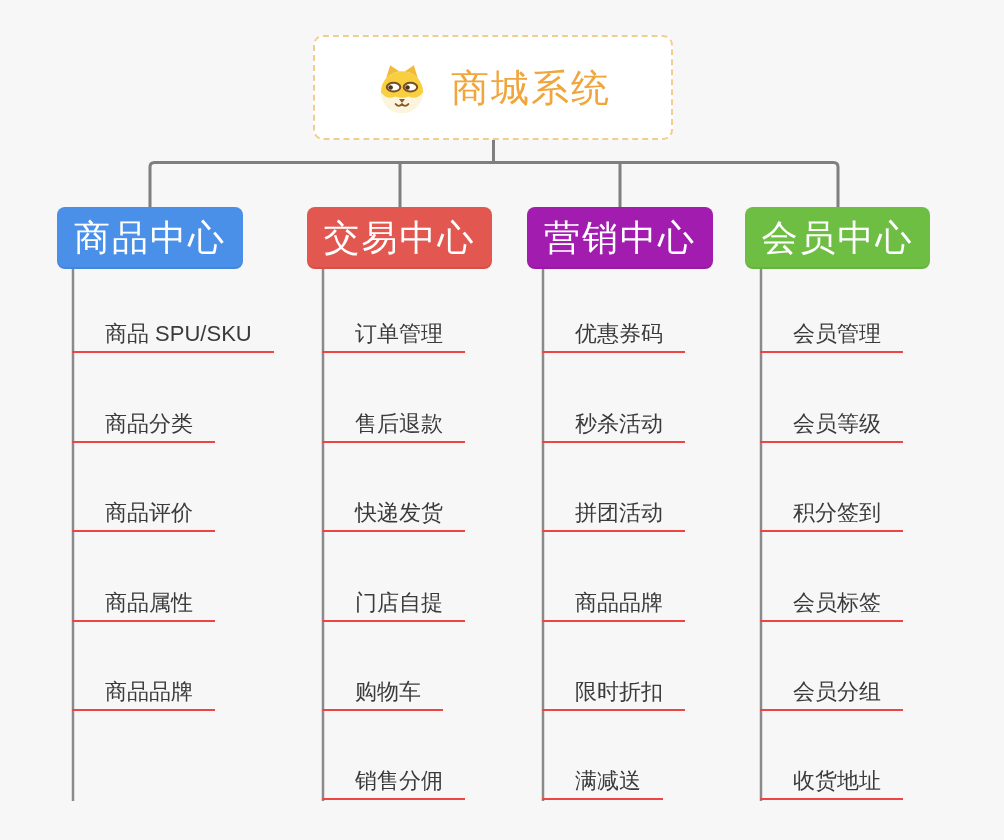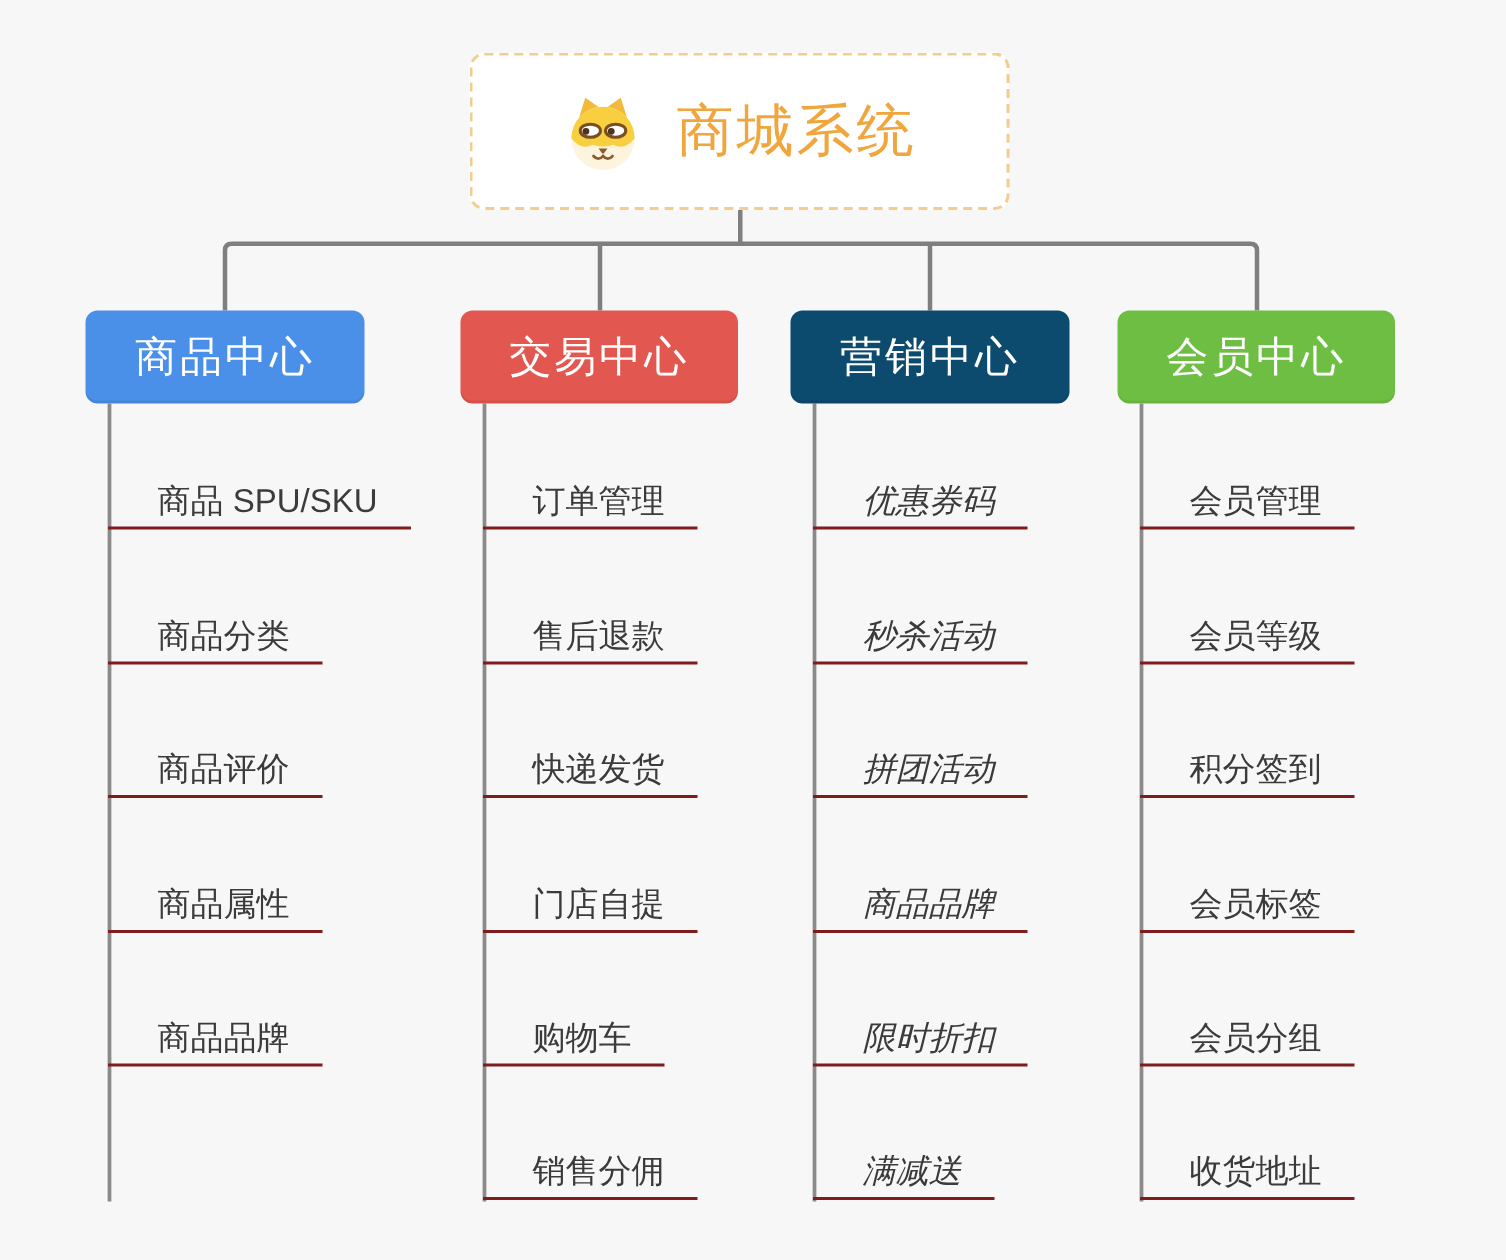--- a/index.html
+++ b/index.html
@@ -29,39 +29,39 @@
   }
 
   
   .branch-box {
     position: absolute; top: 207px; height: 62px;
     border-radius: 8px;
     display: flex; align-items: center; justify-content: center;
     box-shadow: inset 0 -2px 0 rgba(0,0,0,0.06);
   }
   .branch-box .branch-label {
-    color: #ffffff; font-size: 28px; letter-spacing: 2px; white-space: nowrap; text-align: center;
+    color: #ffffff; font-size: 36px; letter-spacing: 2px; white-space: nowrap; text-align: center;
   }
   .b0 { left: 57px;  width: 186px; }
   .b1 { left: 307px; width: 185px; }
   .b2 { left: 527px; width: 186px; }
   .b3 { left: 745px; width: 185px; }
 
   
   .col { position: absolute; top: 269px; width: 245px; height: 535px; }
   .c0 { left: 72px; }
   .c1 { left: 322px; padding-left: 20px; }
-  .c2 { left: 542px; font-style: italic; }
+  .c2 { left: 542px; }
   .c3 { left: 760px; }
   .item {
     position: absolute; left: 0;
     display: inline-block;
     height: 36px; line-height: 33px;
     padding: 0 22px 0 33px;
-    border-bottom: 2px solid #7f1d1d;
+    border-bottom: 2px solid #ef4444;
     white-space: nowrap;
   }
   .item:nth-child(1) { top: 48px; }
   .item:nth-child(2) { top: 138px; }
   .item:nth-child(3) { top: 227px; }
   .item:nth-child(4) { top: 317px; }
   .item:nth-child(5) { top: 406px; }
   .item:nth-child(6) { top: 495px; }
   .item-label { font-size: 22px; color: #3b3b3b; }
 </style>
@@ -106,21 +106,21 @@
     </span>
     <span class="root-title" style="color: rgb(240, 166, 60);">商城系统</span>
   </div>
 
   <div class="branch-box b0" style="background-color: rgb(74, 143, 232);">
     <span class="branch-label">商品中心</span>
   </div>
   <div class="branch-box b1" style="background-color: rgb(226, 87, 79);">
     <span class="branch-label">交易中心</span>
   </div>
-  <div class="branch-box b2" style="background-color: #0c4a6e;">
+  <div class="branch-box b2" style="background-color: #a21caf;">
     <span class="branch-label">营销中心</span>
   </div>
   <div class="branch-box b3" style="background-color: rgb(111, 190, 68);">
     <span class="branch-label">会员中心</span>
   </div>
 
   <div class="col c0">
     <div class="item">
       <span class="item-label">商品 SPU/SKU</span>
     </div>

